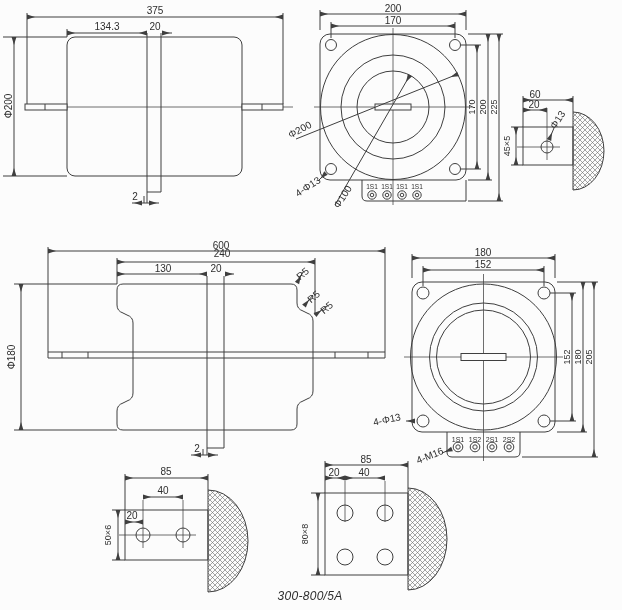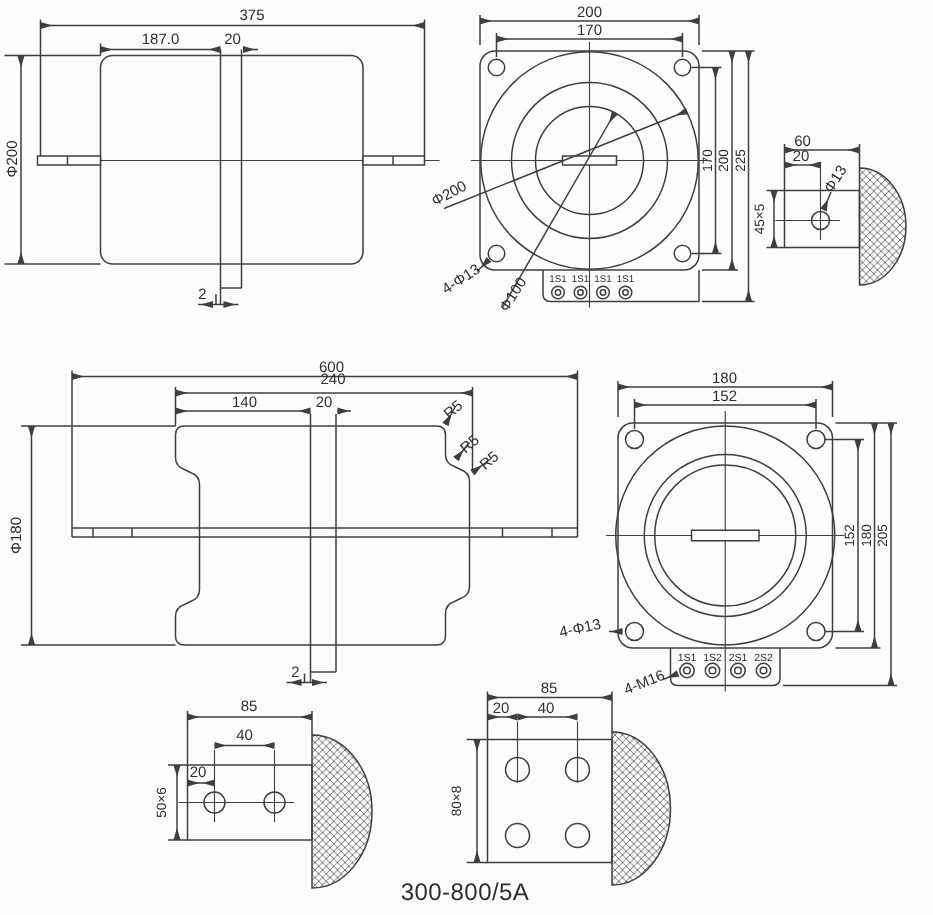--- a/index.html
+++ b/index.html
@@ -4,21 +4,21 @@
 <style>
   html,body{margin:0;padding:0;background:#ffffff;}
   .canvas{position:relative;width:622px;height:610px;background:#fcfcfc;overflow:hidden;
           font-family:"Liberation Sans", sans-serif;color:#2e2e2e;}
   .canvas svg{position:absolute;left:0;top:0;}
   .lbl{position:absolute;font-size:10px;line-height:1;white-space:nowrap;
        transform:translate(-50%,-50%);color:#2e2e2e;}
   .f9{font-size:9px;}
   .f7{font-size:7px;}
   .f65{font-size:6.5px;}
-  .f11{font-size:16px;letter-spacing:0.3px;}
+  .f11{font-size:12px;letter-spacing:0.3px;font-style:italic;}
 </style>
 </head>
 <body>
 
 <div class="canvas">
 
 <svg width="622" height="610" viewBox="0 0 622 610">
   <defs>
     <marker id="ah" markerWidth="10" markerHeight="8" refX="9" refY="4" orient="auto-start-reverse" markerUnits="userSpaceOnUse">
       <path d="M1,4 L9,1.6 L9,6.4 Z" fill="#3f3f3f" stroke="none"></path>
@@ -232,22 +232,22 @@
       <line x1="408" y1="461" x2="408" y2="488"></line>
       <line x1="325" y1="478" x2="345" y2="478" marker-start="url(#ah)" marker-end="url(#ah)"></line>
       <line x1="345" y1="478" x2="385" y2="478" marker-start="url(#ah)" marker-end="url(#ah)"></line>
       <line x1="318" y1="493" x2="318" y2="575" marker-start="url(#ah)" marker-end="url(#ah)"></line>
       <line x1="311" y1="493" x2="325" y2="493"></line>
       <line x1="311" y1="575" x2="325" y2="575"></line>
     </g>
   </g>
 </svg>
 
-<span class="lbl" style="left:168px;top:11px">375</span>
-<span class="lbl" style="left:107px;top:27px">187.0</span>
+<span class="lbl" style="left:155px;top:11px">375</span>
+<span class="lbl" style="left:107px;top:27px">134.3</span>
 <span class="lbl" style="left:155px;top:27px">20</span>
 <span class="lbl" style="left:9px;top:106px;transform:translate(-50%,-50%) rotate(-90deg)">Φ200</span>
 <span class="lbl" style="left:135px;top:197px">2</span>
 
 <span class="lbl" style="left:393px;top:9px">200</span>
 <span class="lbl" style="left:393px;top:21px">170</span>
 <span class="lbl f9" style="left:472px;top:107px;transform:translate(-50%,-50%) rotate(-90deg)">170</span>
 <span class="lbl f9" style="left:483px;top:107px;transform:translate(-50%,-50%) rotate(-90deg)">200</span>
 <span class="lbl f9" style="left:494px;top:107px;transform:translate(-50%,-50%) rotate(-90deg)">225</span>
 <span class="lbl" style="left:300px;top:130px;transform:translate(-50%,-50%) rotate(-28deg)">Φ200</span>
@@ -258,21 +258,21 @@
 <span class="lbl f65" style="left:402px;top:187px">1S1</span>
 <span class="lbl f65" style="left:417px;top:187px">1S1</span>
 
 <span class="lbl" style="left:535px;top:95px">60</span>
 <span class="lbl" style="left:534px;top:105px">20</span>
 <span class="lbl" style="left:558px;top:120px;transform:translate(-50%,-50%) rotate(-57deg)">Φ13</span>
 <span class="lbl f9" style="left:507px;top:146px;transform:translate(-50%,-50%) rotate(-90deg)">45×5</span>
 
 <span class="lbl" style="left:221px;top:246px">600</span>
 <span class="lbl" style="left:222px;top:254px">240</span>
-<span class="lbl" style="left:163px;top:269px">140</span>
+<span class="lbl" style="left:163px;top:269px">130</span>
 <span class="lbl" style="left:216px;top:269px">20</span>
 <span class="lbl" style="left:12px;top:357px;transform:translate(-50%,-50%) rotate(-90deg)">Φ180</span>
 <span class="lbl" style="left:303px;top:274px;transform:translate(-50%,-50%) rotate(-40deg)">R5</span>
 <span class="lbl" style="left:314px;top:297px;transform:translate(-50%,-50%) rotate(-40deg)">R5</span>
 <span class="lbl" style="left:327px;top:308px;transform:translate(-50%,-50%) rotate(-40deg)">R5</span>
 <span class="lbl" style="left:197px;top:449px">2</span>
 
 <span class="lbl" style="left:483px;top:253px">180</span>
 <span class="lbl" style="left:483px;top:265px">152</span>
 <span class="lbl f9" style="left:567px;top:357px;transform:translate(-50%,-50%) rotate(-90deg)">152</span>

